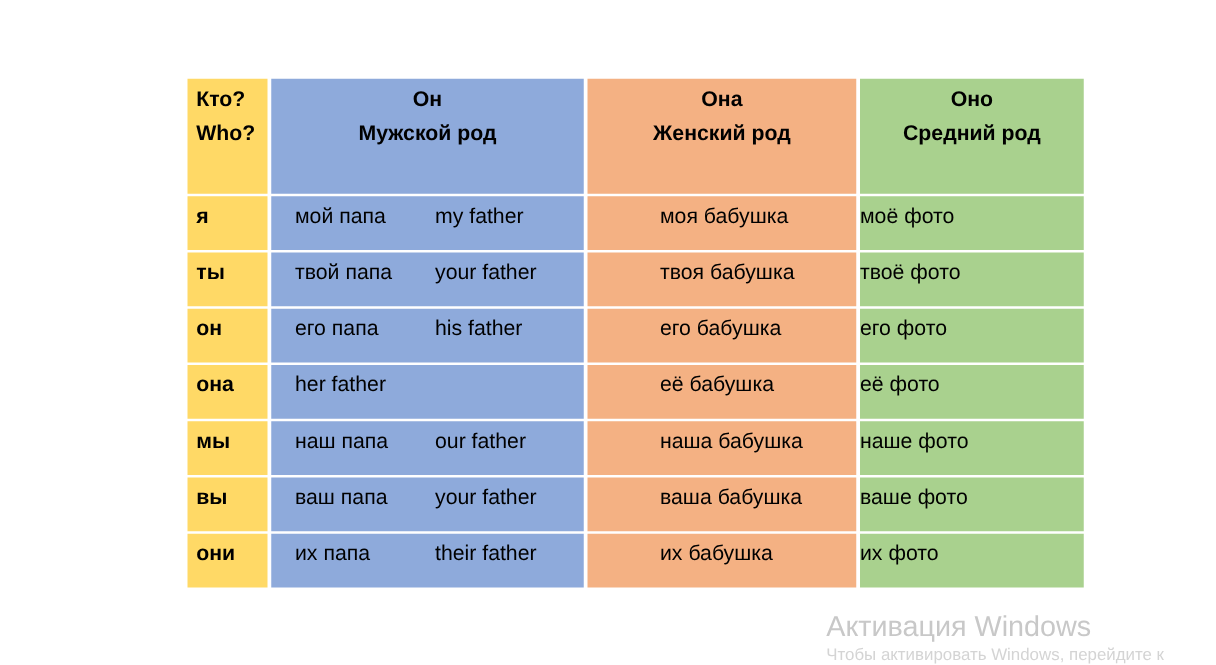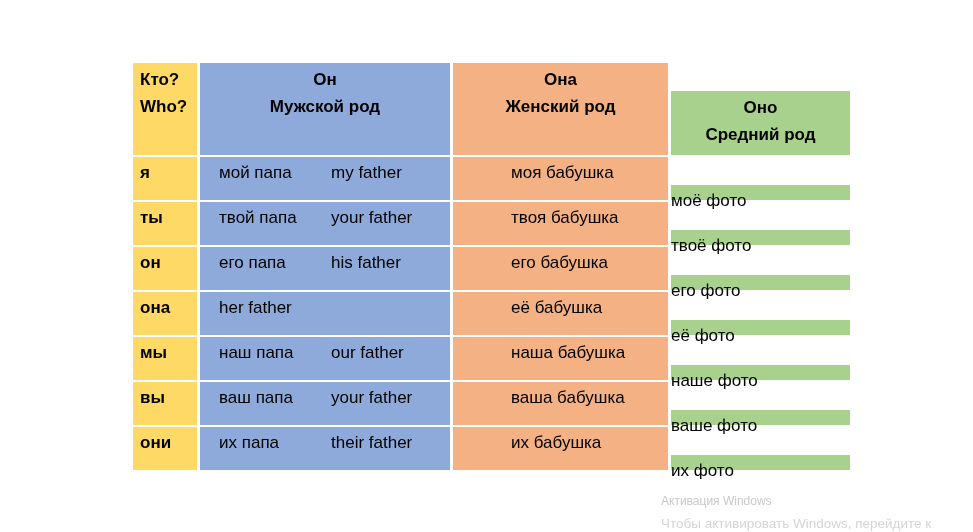--- a/index.html
+++ b/index.html
@@ -12,39 +12,39 @@
     background: #ffffff;
     overflow: hidden;
     position: relative;
     font-family: "Liberation Sans", sans-serif;
     color: #000000;
   }
 
   
   .gender-table {
     position: absolute;
-    left: 133px;
+    left: 150px;
     top: 63px;
     display: grid;
     grid-template-columns: 64px 250px 215px 179px;
     grid-template-rows: 92px;
     grid-auto-rows: 43px;
     column-gap: 3px;
     row-gap: 2px;
     font-size: 17px;
     line-height: 22px;
   }
   .cell {
     box-sizing: border-box;
     padding-top: 5px;
   }
   .bg-who { background: var(--c-who, #FFD966); }
   .bg-m   { background: var(--c-m, #8EAADB); }
   .bg-f   { background: var(--c-f, #F4B183); }
-  .bg-n   { background: var(--c-n, #A9D18E); margin-top: 28px; }
+  .bg-n   { background: var(--c-n, #A9D18E); }
 
   .head {
     font-weight: 700;
     text-align: center;
     padding-top: 3px;
     line-height: 27px;
   }
   .head-who {
     text-align: left;
     padding-left: 7px;
@@ -61,21 +61,21 @@
   .f-cell { padding-left: 58px; }
   .n-cell { }
 
   
   .watermark {
     position: absolute;
     left: 661px;
     top: 489px;
   }
   .wm-title {
-    font-size: 12px;
+    font-size: 23px;
     line-height: 24px;
     color: var(--wm-title, #c8c8c8);
   }
   .wm-sub {
     margin-top: 2px;
     font-size: 13.5px;
     line-height: 17px;
     color: var(--wm-sub, #d4d4d4);
     white-space: nowrap;
     text-align: center;

